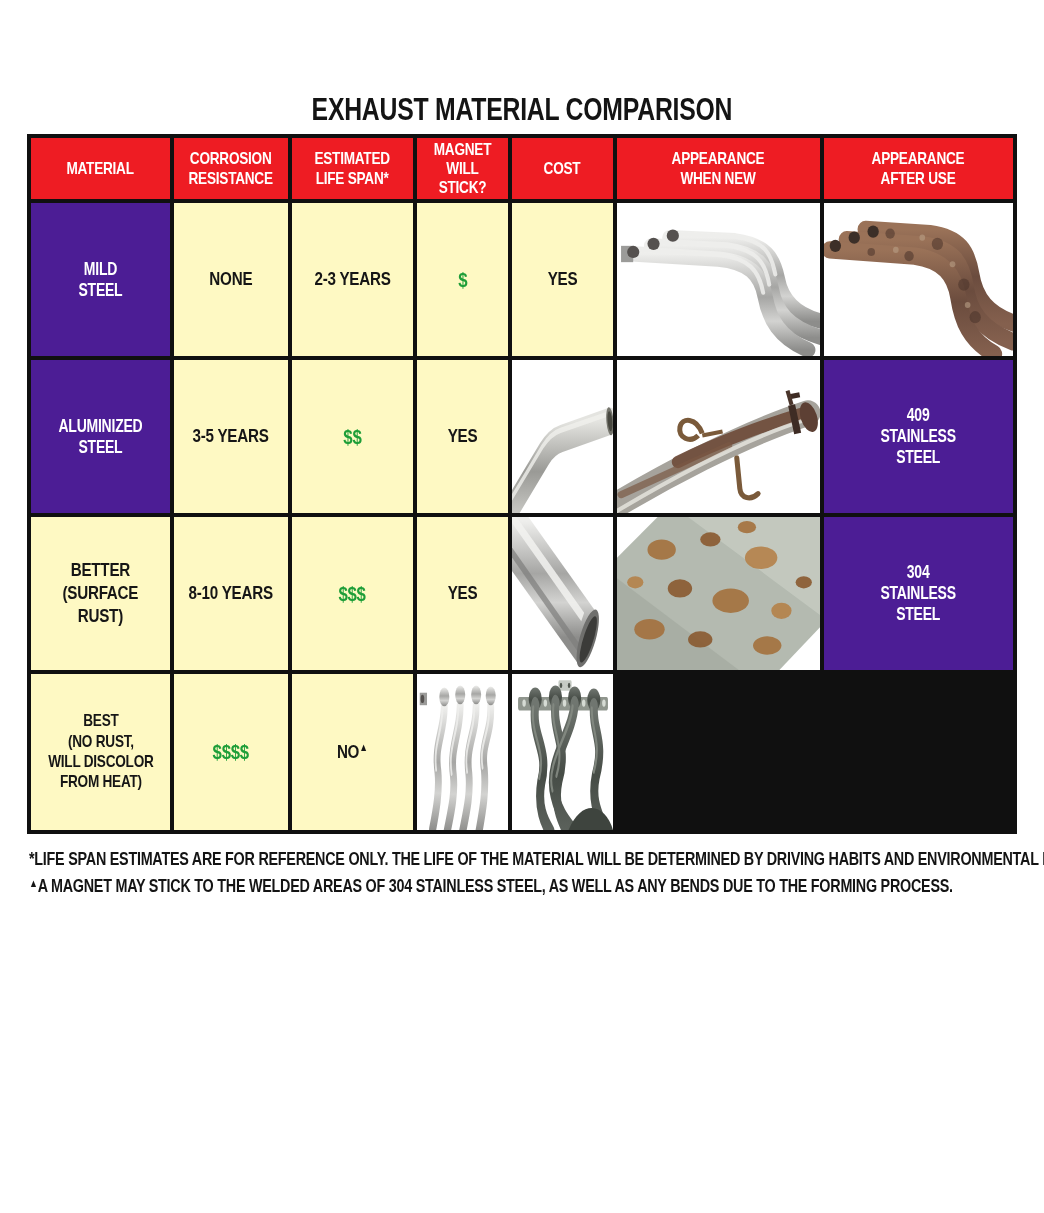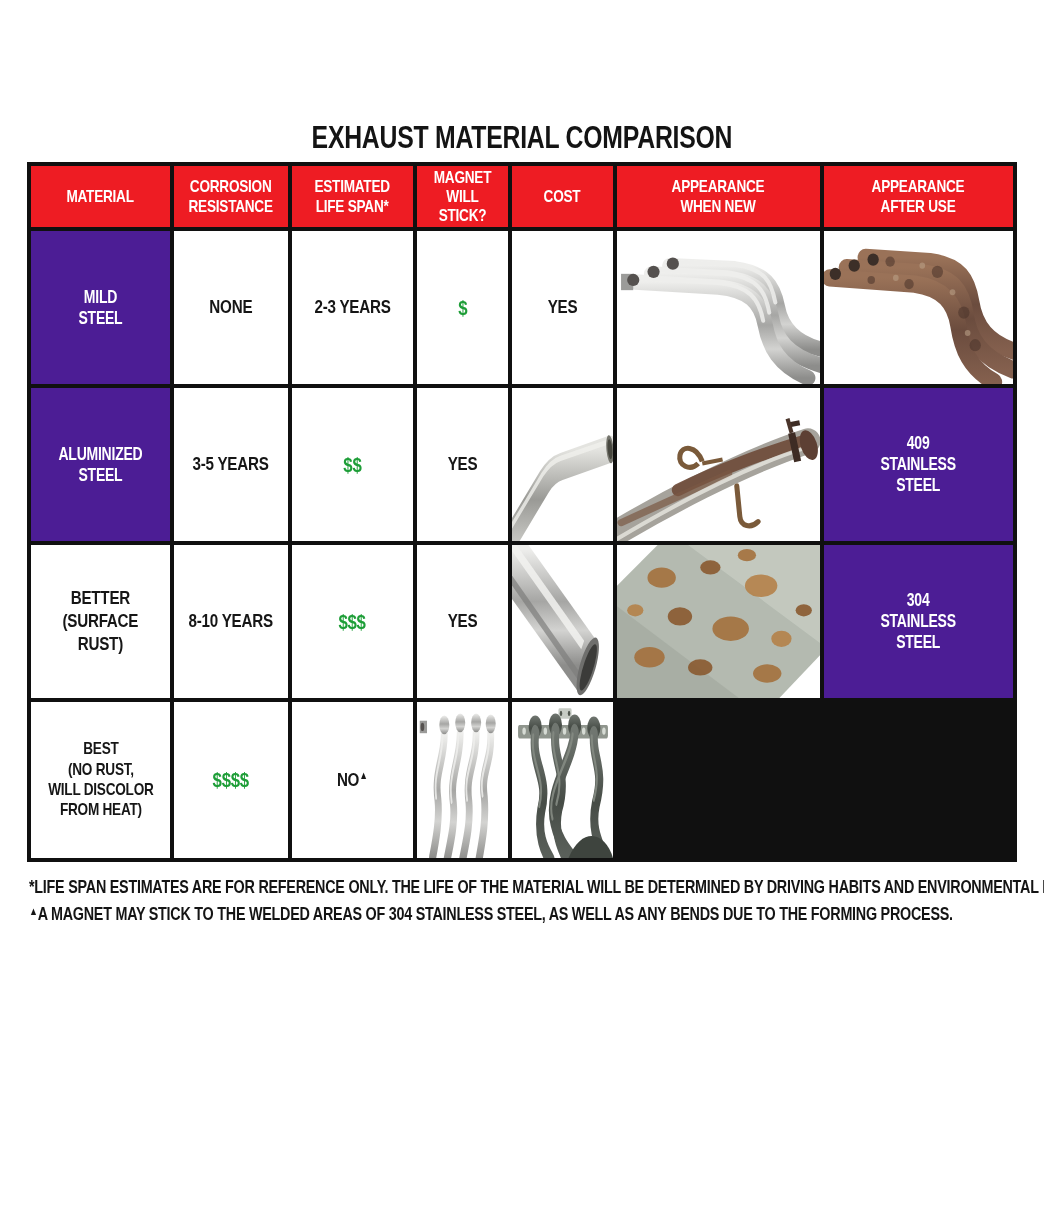--- a/index.html
+++ b/index.html
@@ -3,21 +3,21 @@
 <meta charset="utf-8">
 <style>
   * { margin: 0; padding: 0; box-sizing: border-box; }
   html, body { background: #ffffff; }
   body {
     width: 1044px; height: 1213px;
     font-family: "Liberation Sans", "DejaVu Sans", sans-serif;
     color: #111;
     overflow: hidden;
   }
-  .page { padding-top: 120px; }
+  .page { padding-top: 92px; }
   .content { width: 990px; margin: 0 auto; }
 
   .title {
     text-align: center;
     font-size: 31px;
     font-weight: 800;
     color: #141414;
     margin-bottom: 6px;
     white-space: nowrap;
   }
@@ -36,21 +36,21 @@
     gap: 4px;
     background: #101010;
     border: 4px solid #101010;
     width: 990px;
   }
   .cell {
     display: flex;
     align-items: center;
     justify-content: center;
     text-align: center;
-    background: #ffffff;
+    background: #fef9c3;
     overflow: hidden;
   }
   .c-head {
     background: #ee1c23;
     color: #ffffff;
     font-weight: 700;
     font-size: 17px;
     line-height: 1.12;
   }
   .c-mat {

